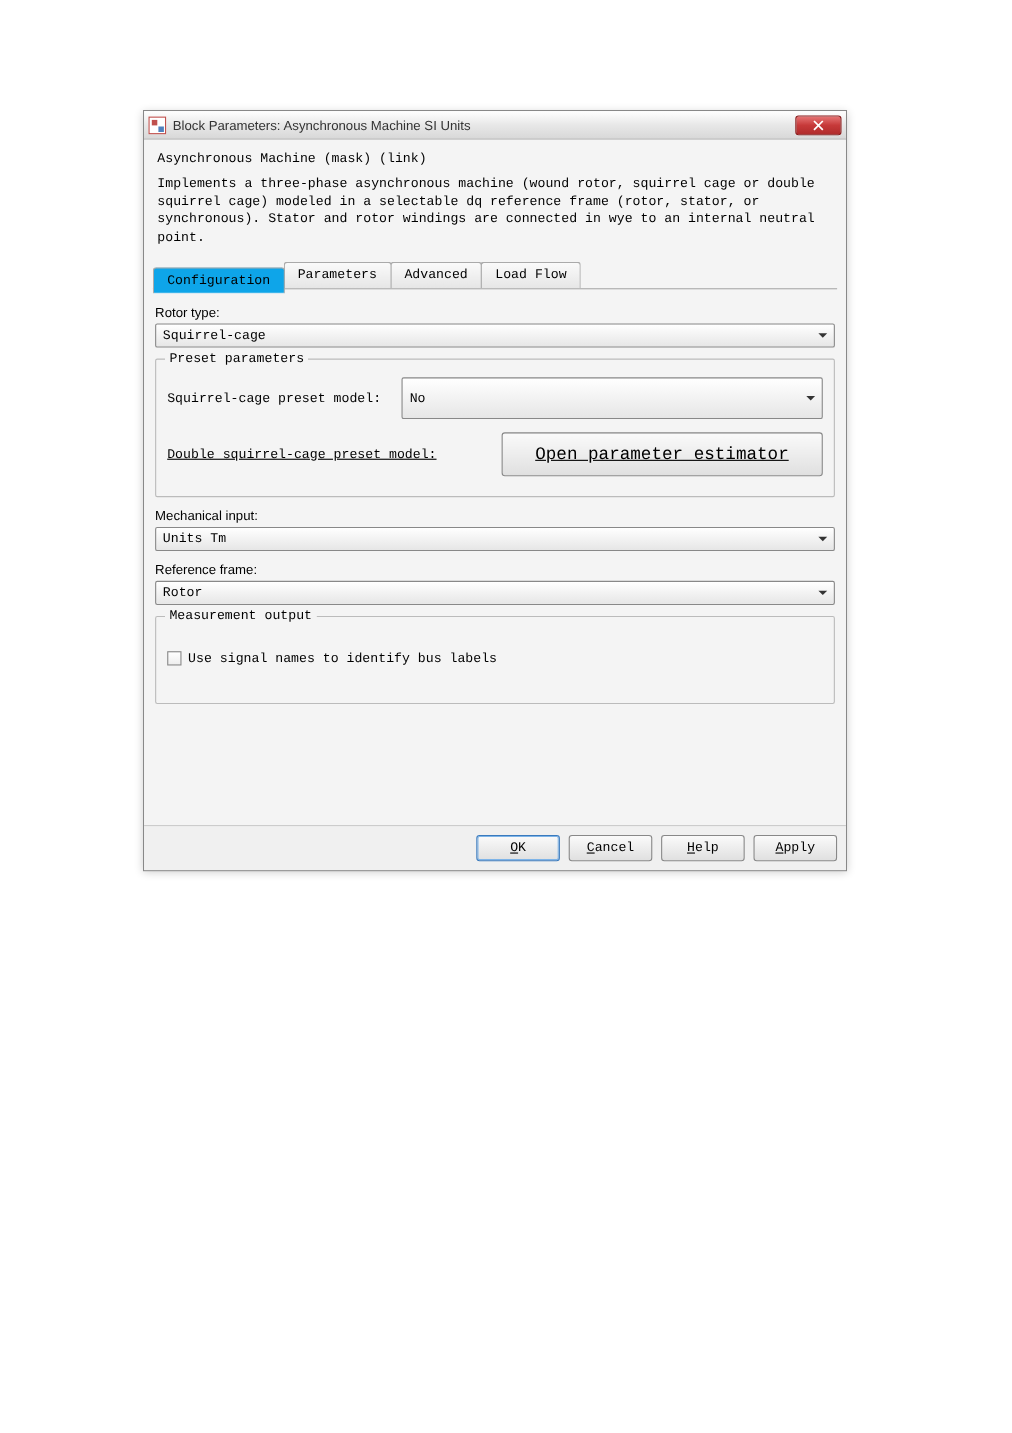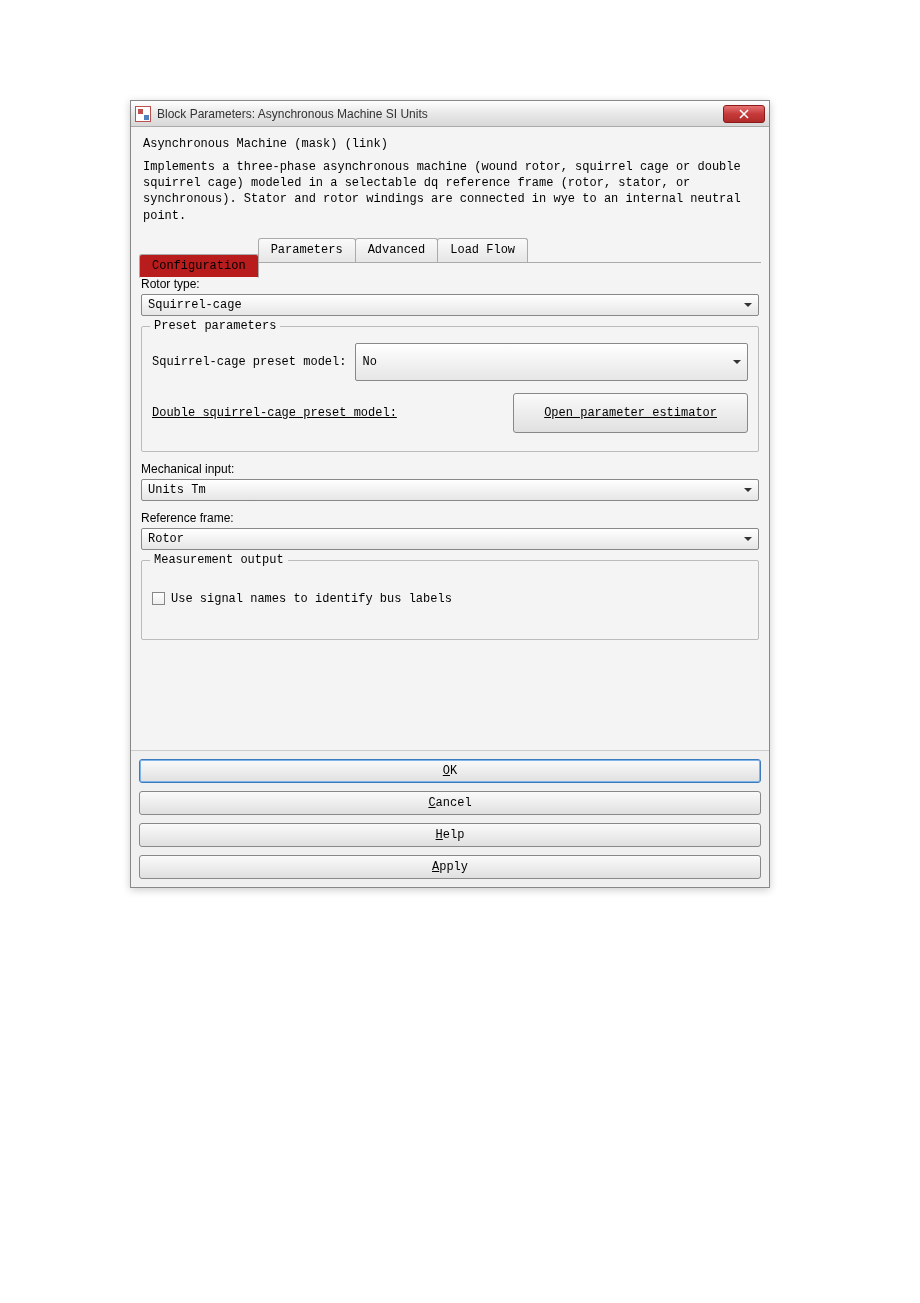--- a/index.html
+++ b/index.html
@@ -100,23 +100,23 @@
       padding: 4px 12px;
       border: 1px solid #aaa;
       border-bottom: none;
       background: linear-gradient(to bottom, #fafafa, #e6e6e6);
       margin-right: -1px;
       cursor: pointer;
       border-top-left-radius: 3px;
       border-top-right-radius: 3px;
     }
     .tab.active {
-      background: #b91c1c;
-      position: relative;
-      top: 16px;
+      background: #0ea5e9;
+      position: relative;
+      top: 5px;
       border-bottom: 1px solid #f4f4f4;
     }
     .tab-content {
       padding: 8px 2px 4px 2px;
     }
     .field-label {
       font-family: Liberation Sans, sans-serif;
       font-size: 12px;
       margin: 6px 0 3px 0;
     }
@@ -157,21 +157,21 @@
       font-size: 12px;
       position: absolute;
       top: -8px;
       left: 8px;
       background: #f4f4f4;
       padding: 0 4px;
     }
     .inline-row {
       display: flex;
       align-items: center;
-      gap: 9px;
+      gap: 19px;
       margin: 6px 0;
     }
     .inline-label {
       font-family: "Courier New", monospace;
       font-size: 12px;
       white-space: nowrap;
     }
     .inline-dropdown {
       flex: 1;
       height: 38px;
@@ -186,21 +186,21 @@
       cursor: pointer;
       position: relative;
     }
     .wide-button {
       height: 40px;
       padding: 16px 30px;
       background: linear-gradient(to bottom, #fafafa, #e0e0e0);
       border: 1px solid #888;
       border-radius: 3px;
       font-family: "Courier New", monospace;
-      font-size: 12px;
+      font-size: 16px;
       cursor: pointer;
       display: inline-flex;
       align-items: center;
     }
     .checkbox-row {
       display: flex;
       align-items: center;
       gap: 6px;
       margin: 21px 0;
     }
@@ -218,21 +218,20 @@
     .spacer {
       height: 90px;
     }
     .button-row {
       border-top: 1px solid #ccc;
       padding: 8px 8px;
       display: flex;
       justify-content: flex-end;
       gap: 8px;
       background: #f0f0f0;
-      flex-direction: column;
     }
     .dlg-button {
       min-width: 76px;
       height: 24px;
       background: linear-gradient(to bottom, #fafafa, #e0e0e0);
       border: 1px solid #888;
       border-radius: 3px;
       font-family: "Courier New", monospace;
       font-size: 12px;
       cursor: pointer;

